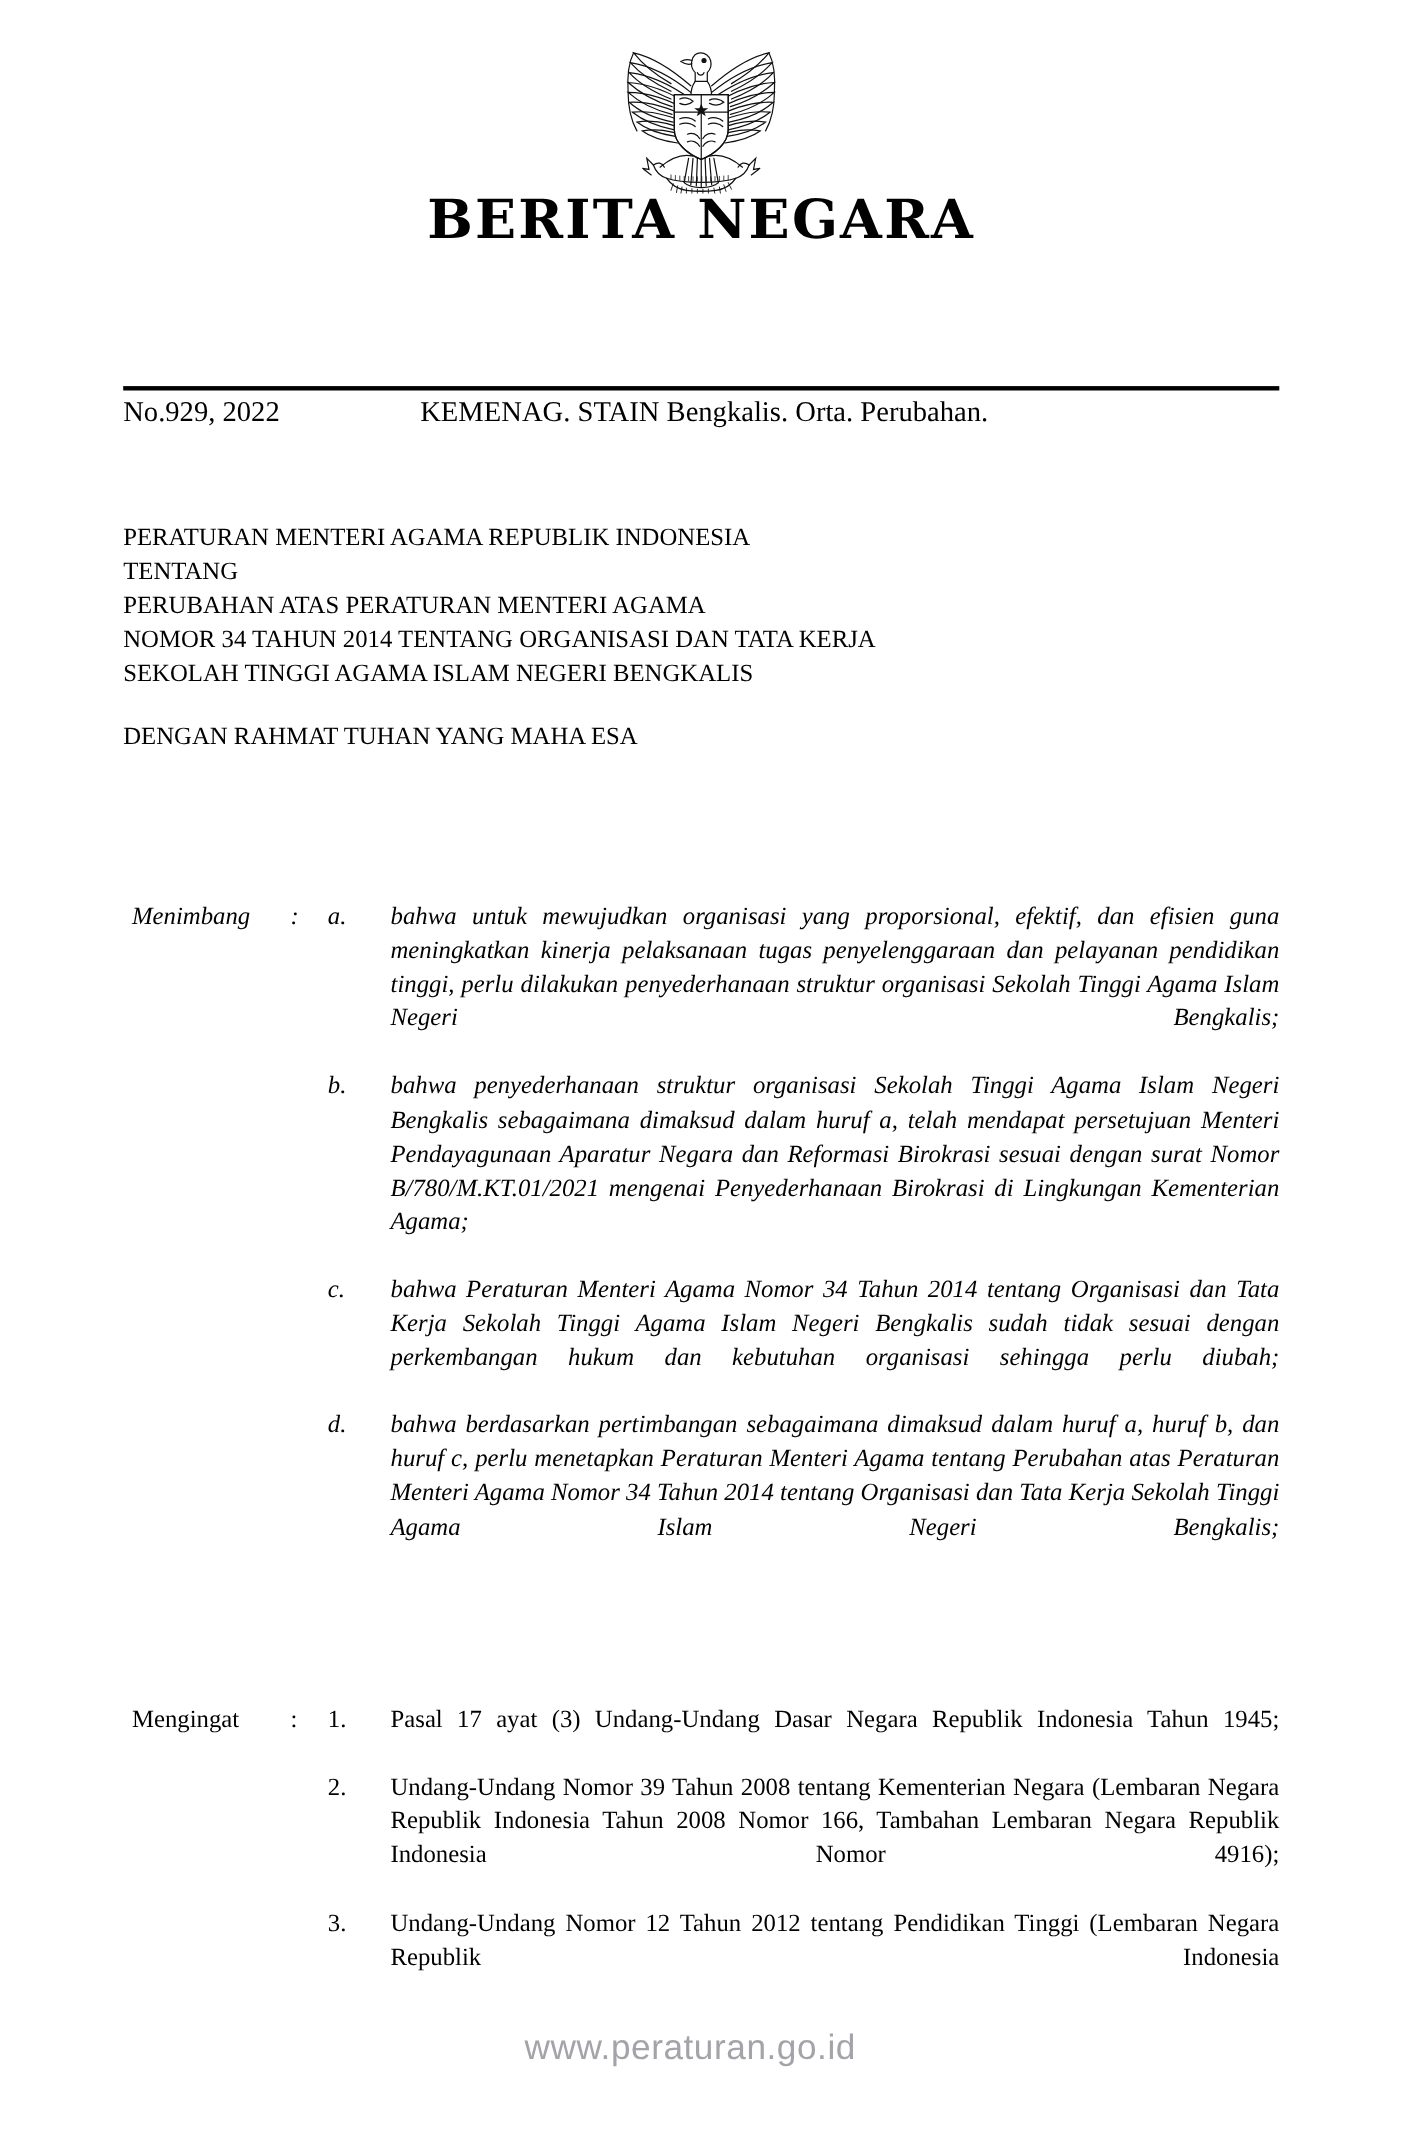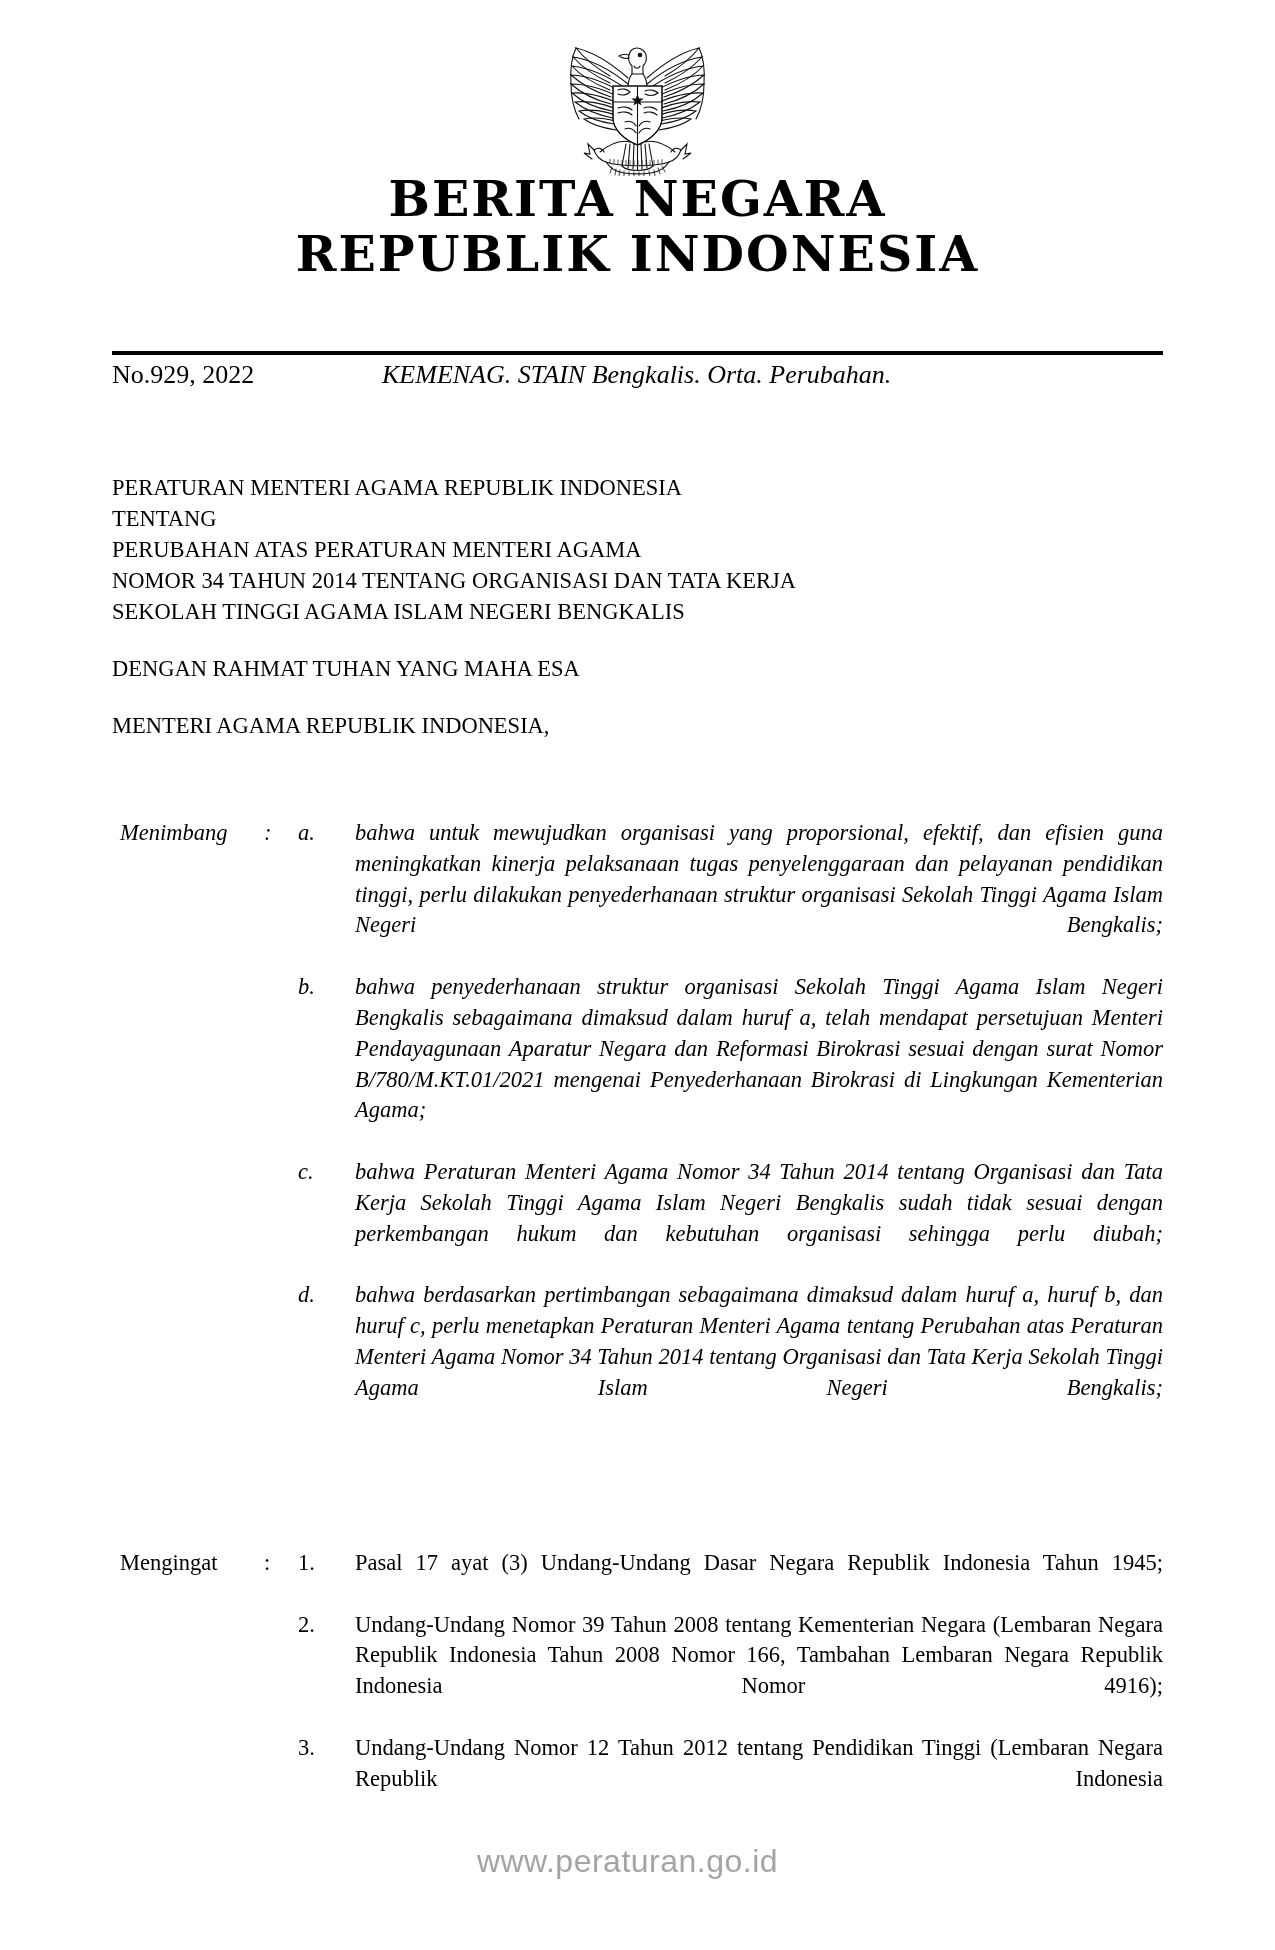--- a/index.html
+++ b/index.html
@@ -65,21 +65,21 @@
     position: absolute;
     left: 112px;
     top: 358px;
     width: 1051px;
     font-size: 26px;
     line-height: 1.3;
     display: flex;
     align-items: baseline;
   }
   .refline .ref-no { width: 270px; flex: none; }
-  .refline .ref-subject { flex: 1; text-align: left; font-style: italic; }
+  .refline .ref-subject { flex: 1; text-align: left; }
 
   
   .titleblock {
     position: absolute;
     left: 112px;
     top: 472px;
     width: 1051px;
     text-align: left;
     font-size: 22.5px;
     line-height: 1.38;
@@ -232,40 +232,38 @@
           <g stroke-width="0.8">
             <path d="M62 141 L60 147 M66 143 L65 149 M70 144 L69 150 M74 145 L74 151 M79 145.5 L79 151.5 M84 146 L84 152 M89 146 L89 152 M94 145.8 L94 151.8 M99 145 L100 151 M104 144 L105 150 M108 142 L110 148 M112 140 L115 146"></path>
           </g>
         </g>
       </svg>
     </span>
   </div>
 
   <div class="masthead">
     <span class="line1">BERITA NEGARA</span>
-    <span class="line2">REPUBLIK INDONESIA</span>
   </div>
 
   <div class="hrule"></div>
 
   <div class="refline">
     <span class="ref-no">No.929, 2022</span>
     <span class="ref-subject">KEMENAG. STAIN Bengkalis. Orta. Perubahan.</span>
   </div>
 
   <div class="titleblock">
     <span class="tl">PERATURAN MENTERI AGAMA REPUBLIK INDONESIA</span>
     <span class="tl">TENTANG</span>
     <span class="tl">PERUBAHAN ATAS PERATURAN MENTERI AGAMA</span>
     <span class="tl">NOMOR 34 TAHUN 2014 TENTANG ORGANISASI DAN TATA KERJA</span>
     <span class="tl">SEKOLAH TINGGI AGAMA ISLAM NEGERI BENGKALIS</span>
     <div class="spacer-sm"></div>
     <span class="tl">DENGAN RAHMAT TUHAN YANG MAHA ESA</span>
     <div class="spacer-sm"></div>
-    <span class="tl">MENTERI AGAMA REPUBLIK INDONESIA,</span>
   </div>
 
   <div class="section" id="section-menimbang">
     <div class="sec-row">
       <span class="sec-label">Menimbang</span>
       <span class="sec-colon">:</span>
       <div class="sec-items">
         <div class="item">
           <span class="item-marker">a.</span>
           <span class="item-text">bahwa untuk mewujudkan organisasi yang proporsional, efektif, dan efisien guna meningkatkan kinerja pelaksanaan tugas penyelenggaraan dan pelayanan pendidikan tinggi, perlu dilakukan penyederhanaan struktur organisasi Sekolah Tinggi Agama Islam Negeri Bengkalis;</span>

